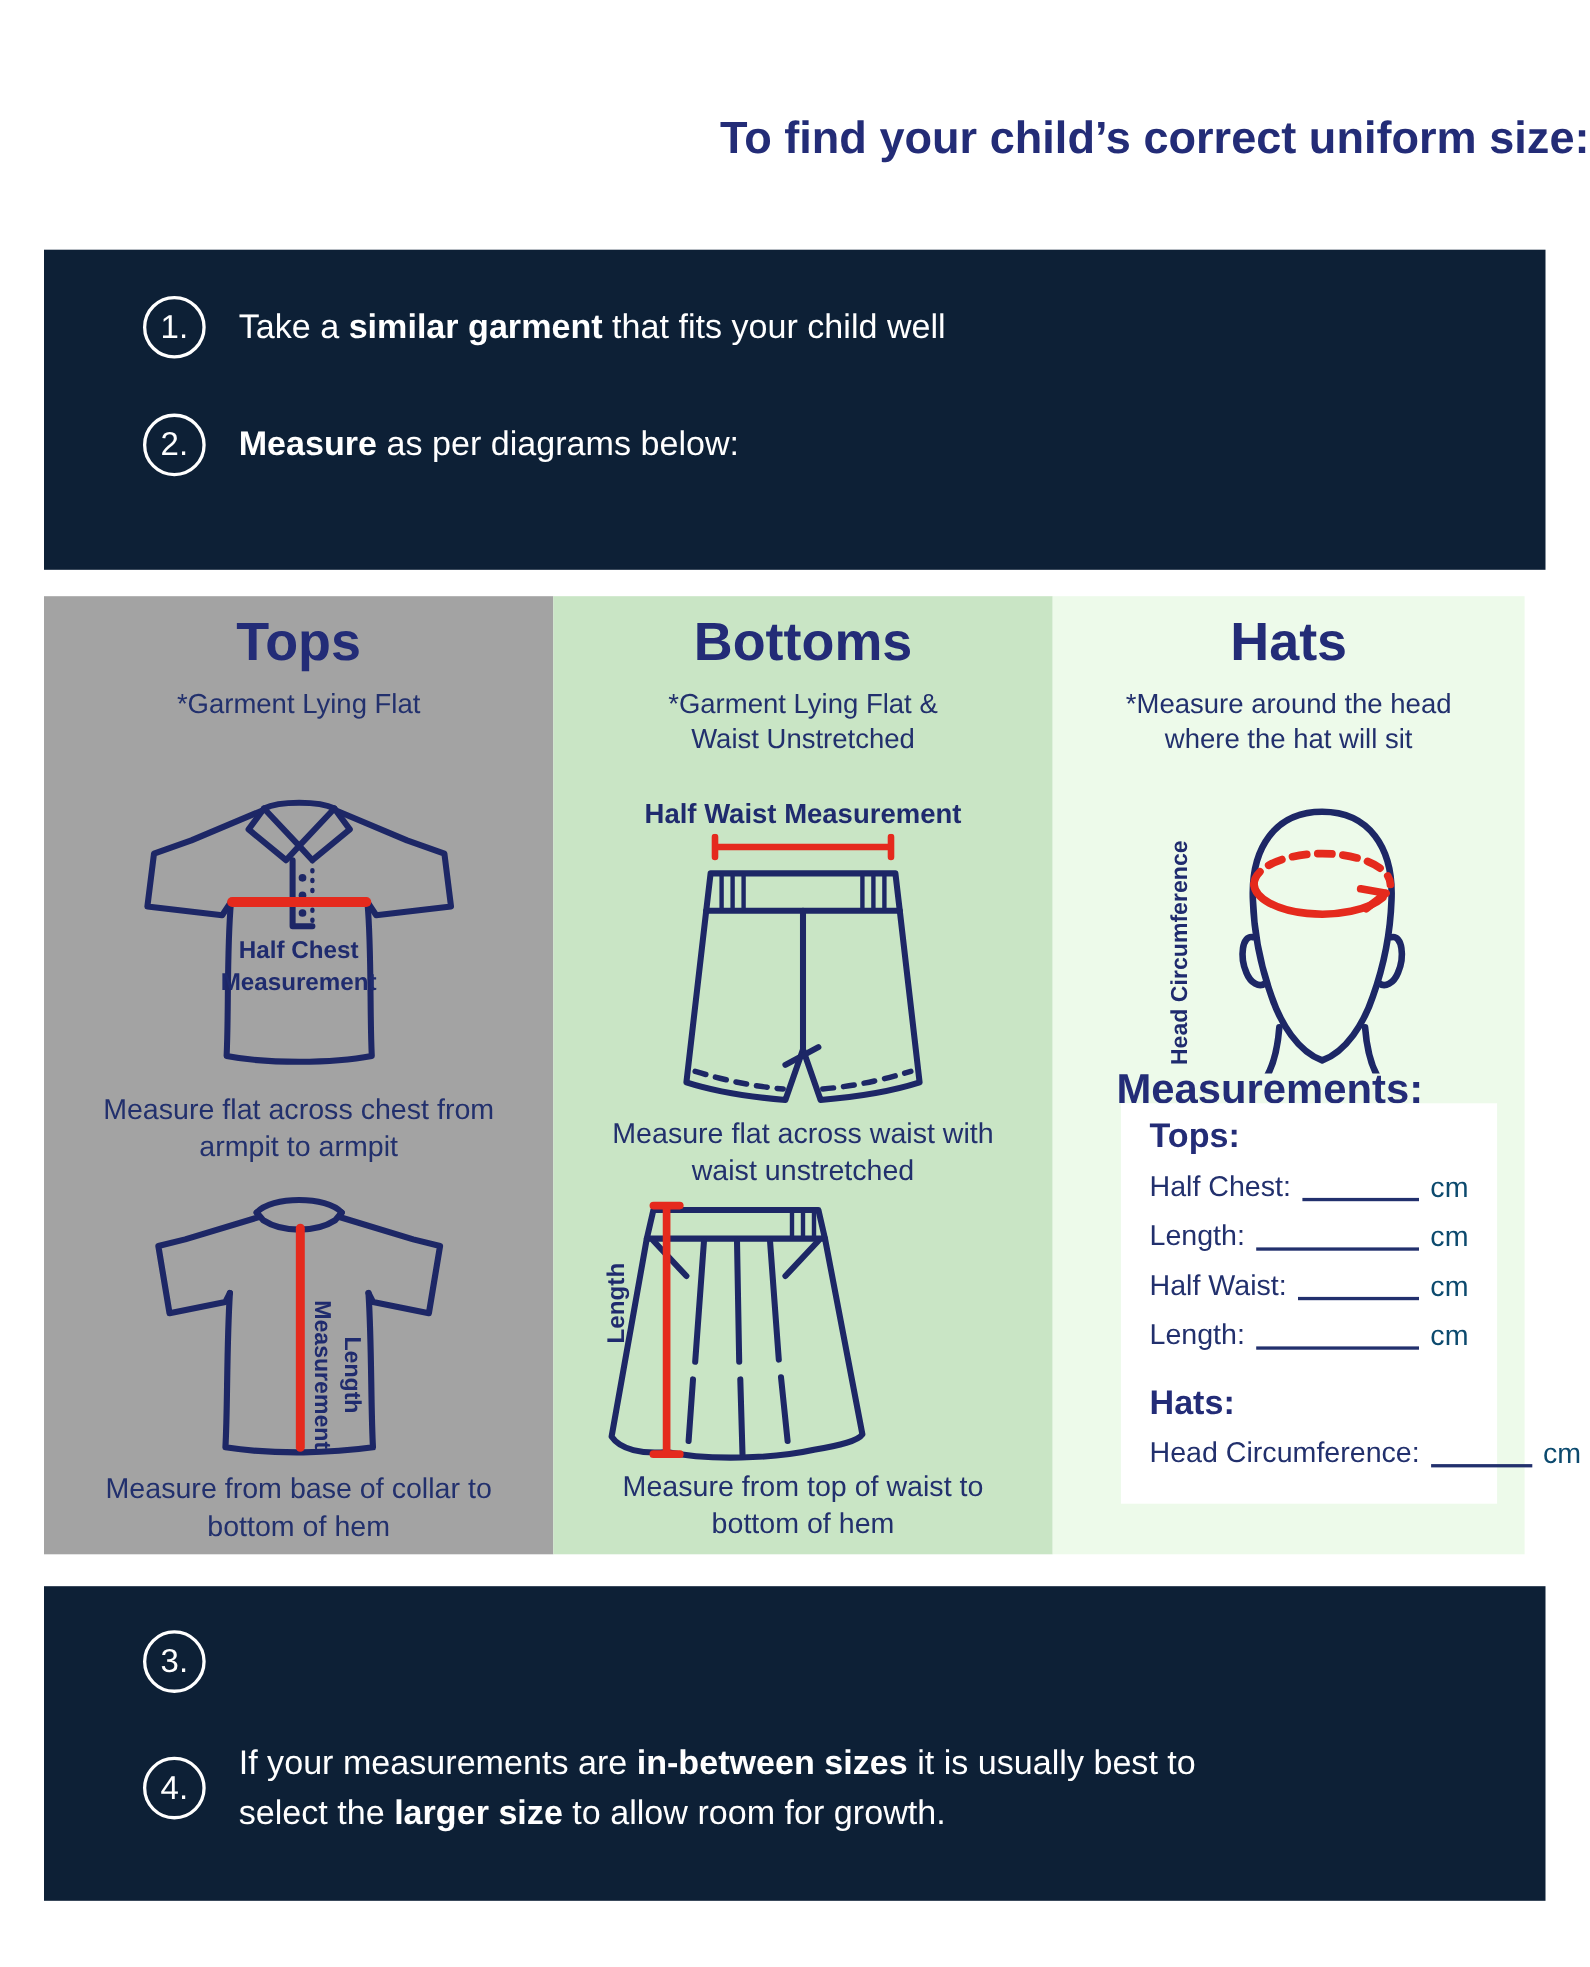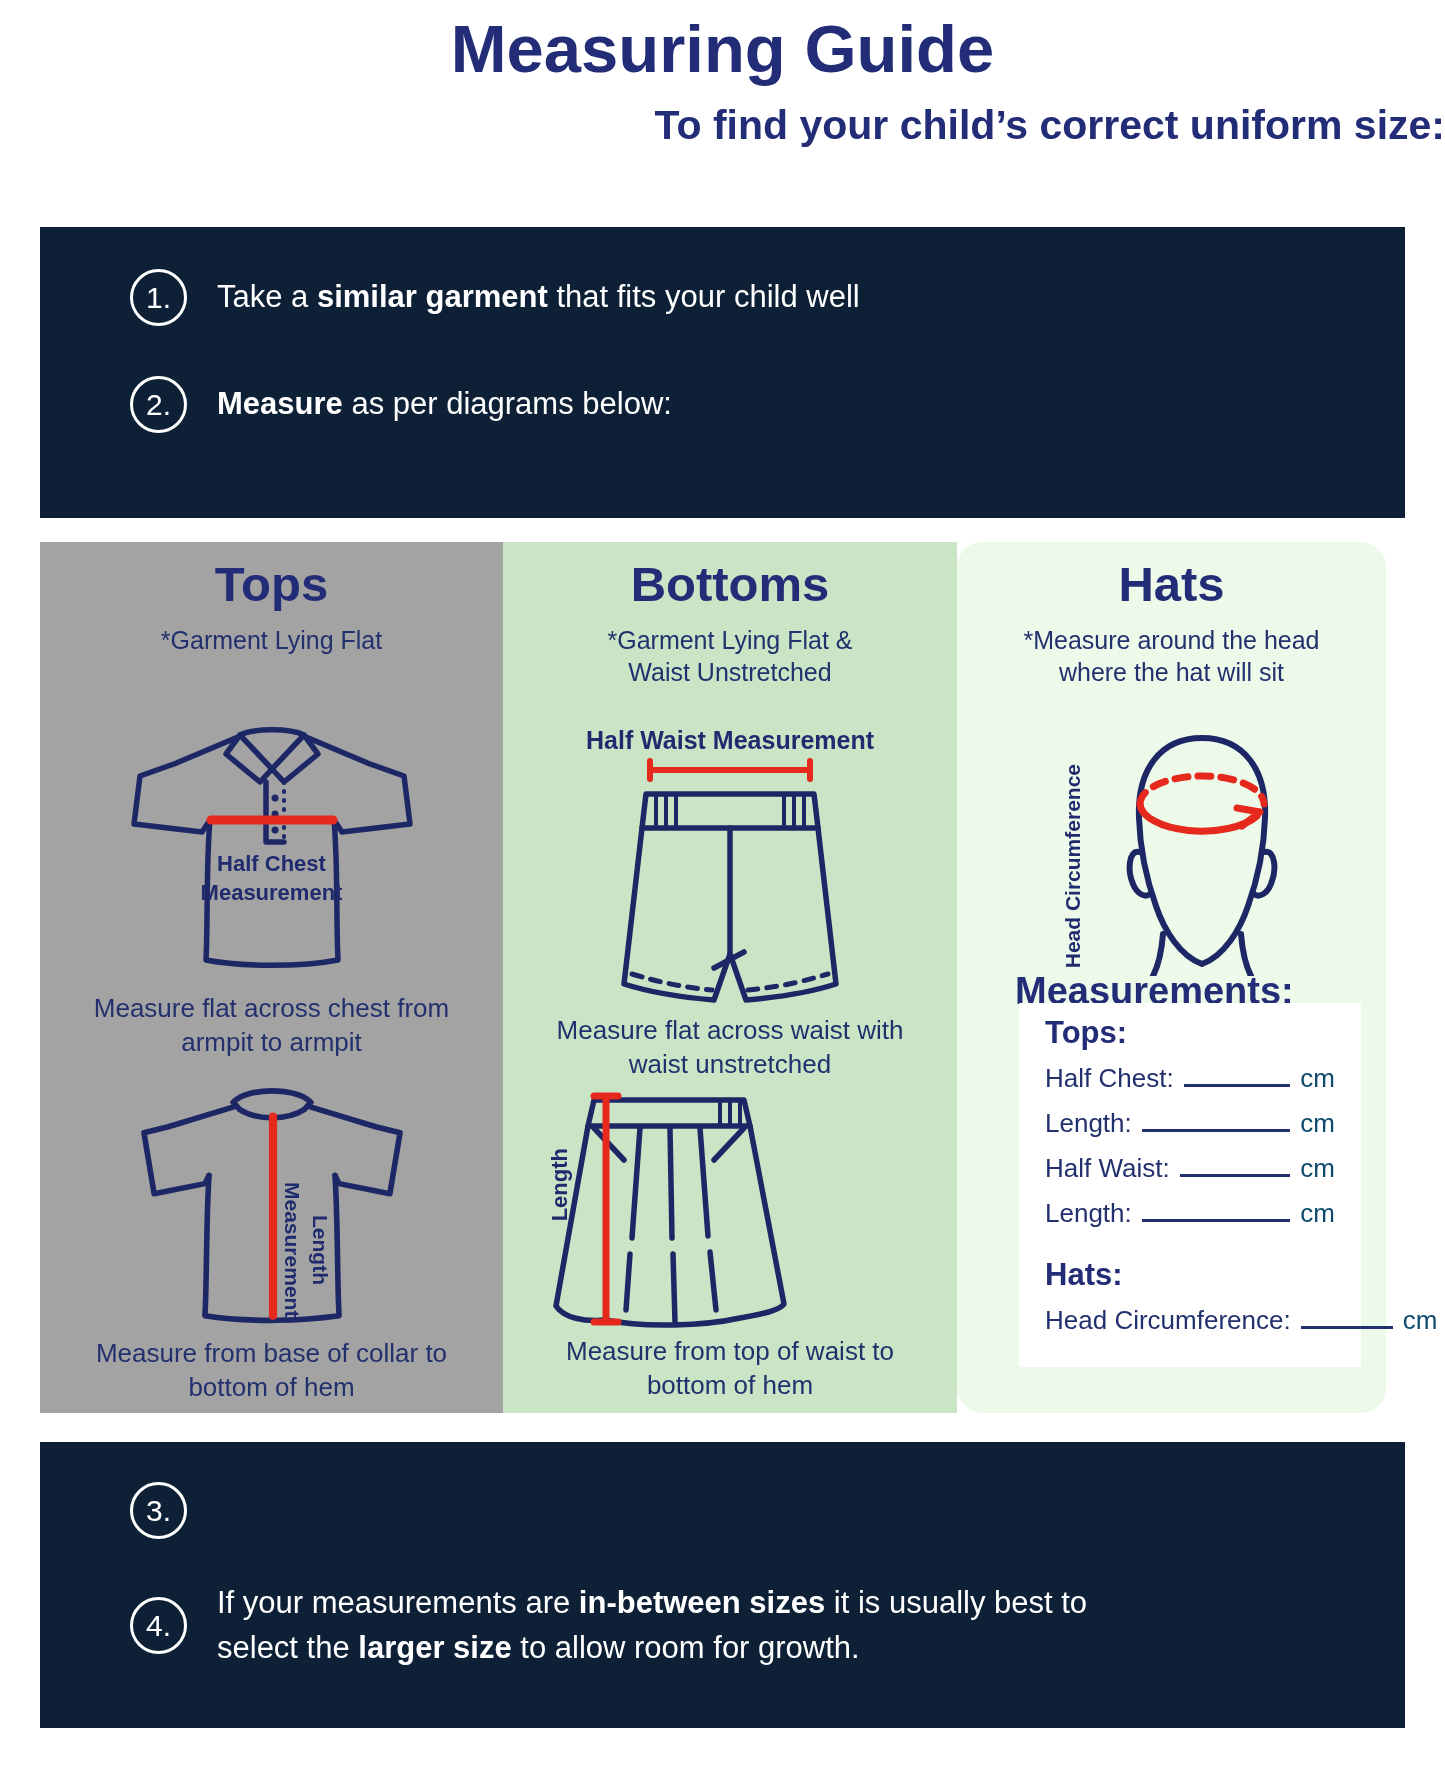--- a/index.html
+++ b/index.html
@@ -24,21 +24,21 @@
                  display:flex; align-items:center; justify-content:center; font-size:30px; }
   .step-text { font-size:31px; line-height:1.45; max-width:1060px; }
   .step-text b { font-weight:bold; }
   .banner-bottom .step-text.wrap { max-width:900px; }
 
   
   .cols { position:absolute; top:542px; left:40px; width:1365px; height:871px; display:flex; }
   .col { position:relative; height:100%; }
   .col-tops { width:463px; background:#a3a3a3; }
   .col-bottoms { width:454px; background:#c9e5c5; }
-  .col-hats { width:429px; background:#edfaea;border-radius:25px; }
+  .col-hats { width:429px; background:#edfaea; }
   .col-heading { position:absolute; top:14px; left:0; width:100%; text-align:center;
                  font-size:49px; font-weight:bold; color:#232c77; }
   .col-note { position:absolute; top:82px; left:50%; transform:translateX(-50%);
               text-align:center; font-size:25px; line-height:1.28; color:#22306d; }
   .caption { position:absolute; left:50%; transform:translateX(-50%); text-align:center;
              font-size:26px; line-height:1.3; color:#22306d; width:400px; }
 
   .diagram { position:absolute; }
   .diagram svg { display:block; }
   .stroke { stroke:#1d2766; stroke-width:5.5; fill:none; stroke-linecap:round; stroke-linejoin:round; }
@@ -46,32 +46,31 @@
   .dlabel { position:absolute; text-align:center; font-weight:bold; color:#1f2b6e; font-size:22px; line-height:1.3; }
   .vlabel { writing-mode:vertical-rl; }
   .vlabel.up { transform:rotate(180deg); }
 
   
   .meas-heading { position:absolute; left:58px; top:428px; font-size:38px; font-weight:bold; color:#232c77; }
   .meas-box { position:absolute; left:62px; top:461px; width:342px; height:364px; background:#ffffff;
               padding:12px 26px 0 26px; }
   .meas-group-title { font-size:31px; font-weight:bold; color:#232c77; }
   .meas-group-title.mt { margin-top:26px; }
-  .meas-row { display:flex; align-items:flex-start; gap:10px; margin-top:12px; }
+  .meas-row { display:flex; align-items:center; gap:10px; margin-top:12px; }
   .meas-label { flex:none; font-size:26px; color:#22306d; padding-bottom:2px; }
   .blank { flex:1; border-bottom:3px solid #22306d; height:24px; }
   .blank.short { flex:0 0 92px; }
   .meas-unit { flex:none; font-size:26px; color:#0c4a6e; }
 </style>
 </head>
 <body>
 
 <div class="page">
 
-  <div class="title">Measuring Guide</div>
   <div class="subtitle">To find your child’s correct uniform size:</div>
 
   <div class="banner banner-top">
     <div class="step">
       <div class="step-circle">1.</div>
       <div class="step-text"><span>Take a </span><b>similar garment</b><span> that fits your child well</span></div>
     </div>
     <div class="step">
       <div class="step-circle">2.</div>
       <div class="step-text"><span></span><b>Measure</b><span> as per diagrams below:</span></div>

